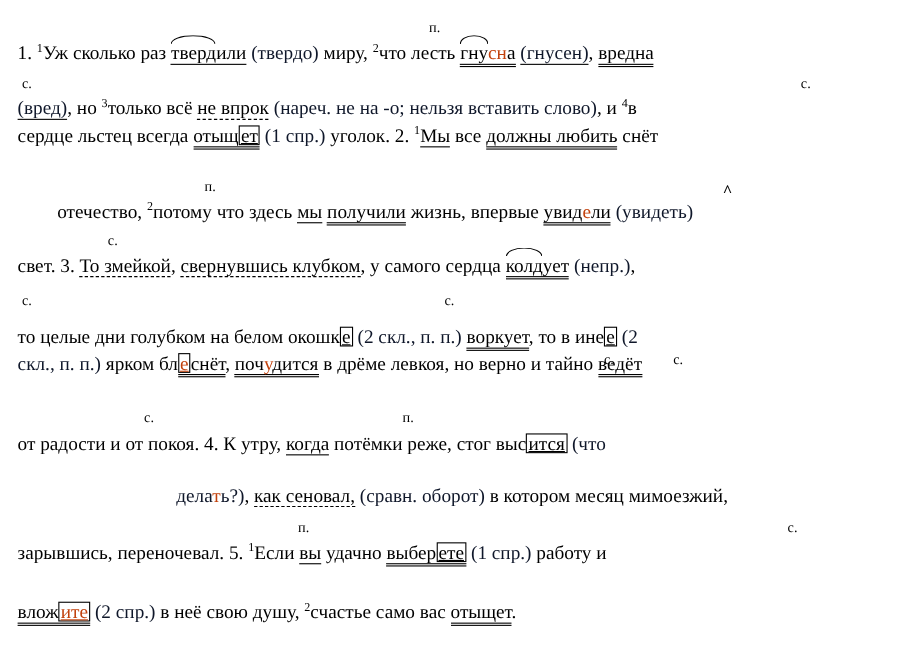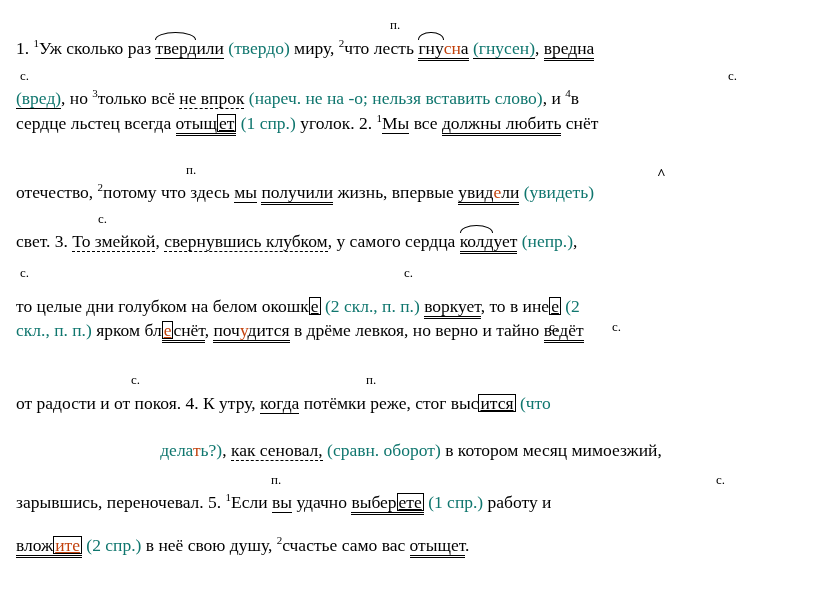--- a/index.html
+++ b/index.html
@@ -34,21 +34,21 @@
     font-size: 13px;
     line-height: 13px;
     font-family: "Liberation Serif", serif;
     color: #000;
   }
   .mark.caret {
     font-size: 15px;
     font-weight: bold;
   }
   
-  .green { color: #0f766e; }
+  .green { color: #0f172a; }
   .red   { color: #c2410c; }
   
   .u1 { border-bottom: 1px solid #000; }
   .u2 { border-bottom: 3px double #000; padding-bottom: 0px; }
   .dotdash {
     border-bottom: 1px dashed #000;
   }
   
   .box {
     border: 1px solid #000;
@@ -90,21 +90,21 @@
   </div>
 
   <div class="line" style="top:88px;">
     <span class="green u1">(вред)</span><span>, но </span><sup>3</sup><span>только всё </span><span class="dotdash nb"><span>не впрок</span></span><span> </span><span class="green">(нареч. не на -о; нельзя вставить слово)</span><span>, и </span><sup>4</sup><span>в</span>
   </div>
 
   <div class="line" style="top:113px;">
     <span>сердце льстец всегда </span><span class="u2 nb"><span>отыщ</span><span class="box">ет</span></span><span> </span><span class="green">(1 спр.)</span><span> уголок. 2. </span><sup>1</sup><span class="u1">Мы</span><span> все </span><span class="u2">должны любить</span><span> снёт</span>
   </div>
 
-  <div class="line" style="top:182px;">
+  <div class="line" style="top:182px;margin-left:36px;">
     <span>отечество, </span><sup>2</sup><span>потому что здесь </span><span class="u1">мы</span><span> </span><span class="u2">получили</span><span> жизнь, впервые </span><span class="u2 nb"><span>увид</span><span class="red">е</span><span>ли</span></span><span> </span><span class="green">(увидеть)</span>
   </div>
 
   <div class="line" style="top:231px;">
     <span>свет. 3. </span><span class="dotdash">То змейкой</span><span>, </span><span class="dotdash">свернувшись клубком</span><span>, у самого сердца </span><span class="u2 nb"><span class="arc">колд</span><span>ует</span></span><span> </span><span class="green">(непр.)</span><span>,</span>
   </div>
 
   <div class="line" style="top:296px;">
     <span>то целые дни голубком на белом окошк</span><span class="box">е</span><span> </span><span class="green">(2 скл., п. п.)</span><span> </span><span class="u2">воркует</span><span>, то в ине</span><span class="box">е</span><span> </span><span class="green">(2</span>
   </div>
@@ -118,21 +118,21 @@
   </div>
 
   <div class="line" style="top:440px;text-align:center;">
     <span class="green">дела</span><span class="red">т</span><span class="green">ь?)</span><span>, </span><span class="dotdash">как сеновал,</span><span> </span><span class="green">(сравн. оборот)</span><span> в котором месяц мимоезжий,</span>
   </div>
 
   <div class="line" style="top:492px;">
     <span>зарывшись, переночевал. 5. </span><sup>1</sup><span>Если </span><span class="u1">вы</span><span> удачно </span><span class="u2 nb"><span>выбер</span><span class="box">ете</span></span><span> </span><span class="green">(1 спр.)</span><span> работу и</span>
   </div>
 
-  <div class="line" style="top:535px;">
+  <div class="line" style="top:546px;">
     <span class="u2 nb"><span>влож</span><span class="box red">ите</span></span><span> </span><span class="green">(2 спр.)</span><span> в неё свою душу, </span><sup>2</sup><span>счастье само вас </span><span class="u2">отыщет</span><span>.</span>
   </div>
 
   <span class="mark" style="left:390px; top:18px;">п.</span>
   <span class="mark" style="left:20px; top:69px;">с.</span>
   <span class="mark" style="left:728px; top:69px;">с.</span>
   <span class="mark" style="left:186px; top:163px;">п.</span>
   <span class="mark caret" style="left:657px; top:168px;">^</span>
   <span class="mark" style="left:98px; top:212px;">с.</span>
   <span class="mark" style="left:20px; top:266px;">с.</span>

